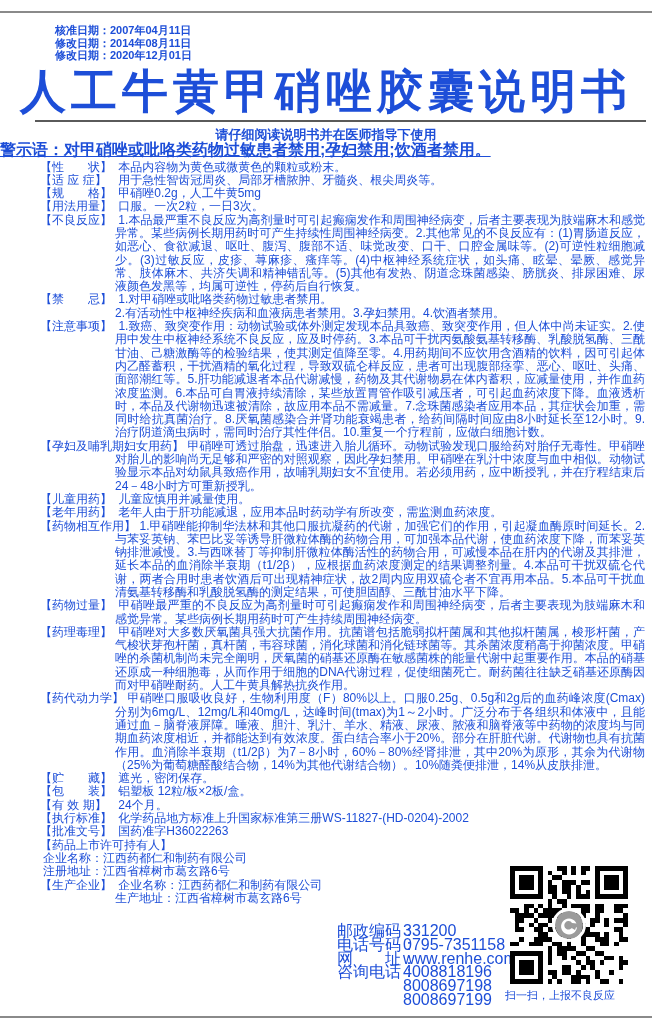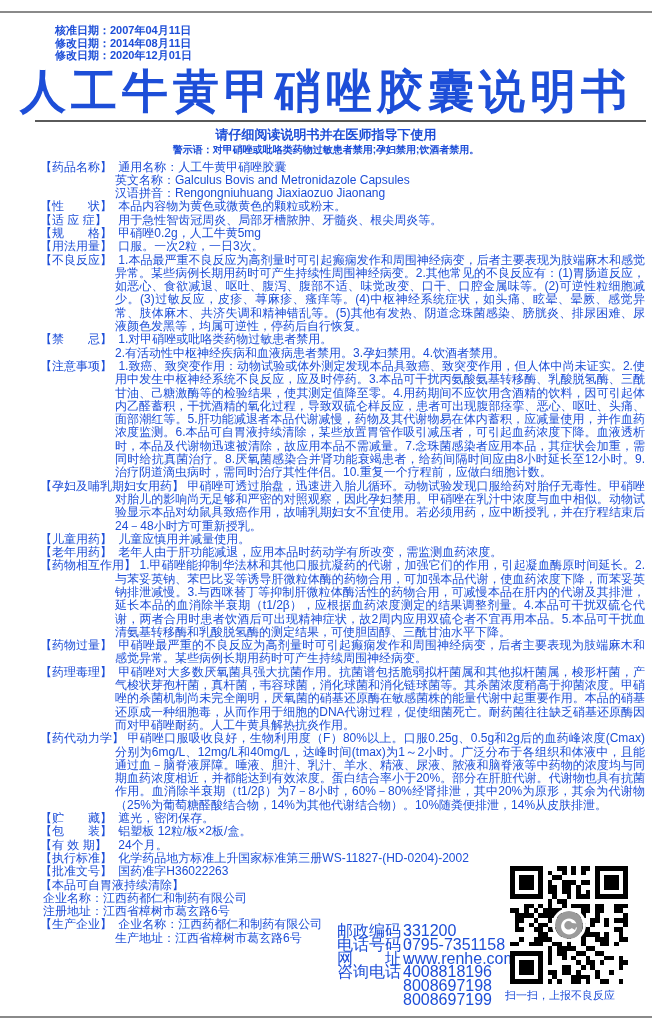--- a/index.html
+++ b/index.html
@@ -17,21 +17,21 @@
   .dates .date-line { white-space:nowrap; }
 
   .doc-title {
     margin-top:3px; text-align:center;
     font-size:46px; font-weight:900; letter-spacing:5px; line-height:52px;
     white-space:nowrap;
   }
   .title-rule { margin:3px 6px 0 35px; height:2px; background:#5a5a5a; }
 
   .read-notice { margin-top:5px; text-align:center; font-size:13px; font-weight:bold; line-height:15px; }
-  .warning     { text-align:center; font-size:10px; font-weight:bold; line-height:16px; }
+  .warning     { text-align:left; font-size:16px; font-weight:bold; line-height:16px;text-decoration:underline; }
 
   .sections { margin-top:3px; }
   .sec {
     margin:0 7px 0 40px;
     padding-left:75px; text-indent:-75px;
     font-size:12px; line-height:13.3px;
     text-align:justify; word-break:break-all;
   }
   .sec .lbl { display:inline-block; min-width:75px; text-indent:0; white-space:pre; }
   .sec .ln  { display:block; text-indent:0; }
@@ -66,23 +66,20 @@
     </div>
 
   <div class="doc-title">人工牛黄甲硝唑胶囊说明书</div>
   <div class="title-rule"></div>
 
   <div class="read-notice">请仔细阅读说明书并在医师指导下使用</div>
   <div class="warning">警示语：对甲硝唑或吡咯类药物过敏患者禁用;孕妇禁用;饮酒者禁用。</div>
 
   <div class="sections" id="sections">
       <div class="sec">
-    <span class="lbl">【药品名称】</span>
-  <span class="inl">通用名称：人工牛黄甲硝唑胶囊</span><span class="ln">英文名称：Galculus Bovis and Metronidazole Capsules</span><span class="ln">汉语拼音：Rengongniuhuang Jiaxiaozuo Jiaonang</span></div>
-      <div class="sec">
     <span class="lbl">【性　　状】</span>
   <span class="inl">本品内容物为黄色或微黄色的颗粒或粉末。</span></div>
       <div class="sec">
     <span class="lbl">【适 应 症】</span>
   <span class="inl">用于急性智齿冠周炎、局部牙槽脓肿、牙髓炎、根尖周炎等。</span></div>
       <div class="sec">
     <span class="lbl">【规　　格】</span>
   <span class="inl">甲硝唑0.2g，人工牛黄5mg</span></div>
       <div class="sec">
     <span class="lbl">【用法用量】</span>
@@ -126,21 +123,21 @@
       <div class="sec">
     <span class="lbl">【有 效 期】</span>
   <span class="inl">24个月。</span></div>
       <div class="sec">
     <span class="lbl">【执行标准】</span>
   <span class="inl">化学药品地方标准上升国家标准第三册WS-11827-(HD-0204)-2002</span></div>
       <div class="sec">
     <span class="lbl">【批准文号】</span>
   <span class="inl">国药准字H36022263</span></div>
       <div class="sec">
-    <span class="lbl">【本品可自胃液持续清除】</span>
+    <span class="lbl">【药品上市许可持有人】</span>
   <span class="ln sub">企业名称：江西药都仁和制药有限公司</span><span class="ln sub">注册地址：江西省樟树市葛玄路6号</span></div>
       <div class="sec">
     <span class="lbl">【生产企业】</span>
   <span class="inl">企业名称：江西药都仁和制药有限公司</span><span class="ln">生产地址：江西省樟树市葛玄路6号</span></div>
     </div>
 
   <div class="contact" id="contact">
       <div class="crow"><span class="clabel">邮政编码：</span><span>331200</span></div>
       <div class="crow"><span class="clabel">电话号码：</span><span>0795-7351158</span></div>
       <div class="crow"><span class="clabel">网　　址：</span><span>www.renhe.com</span></div>

